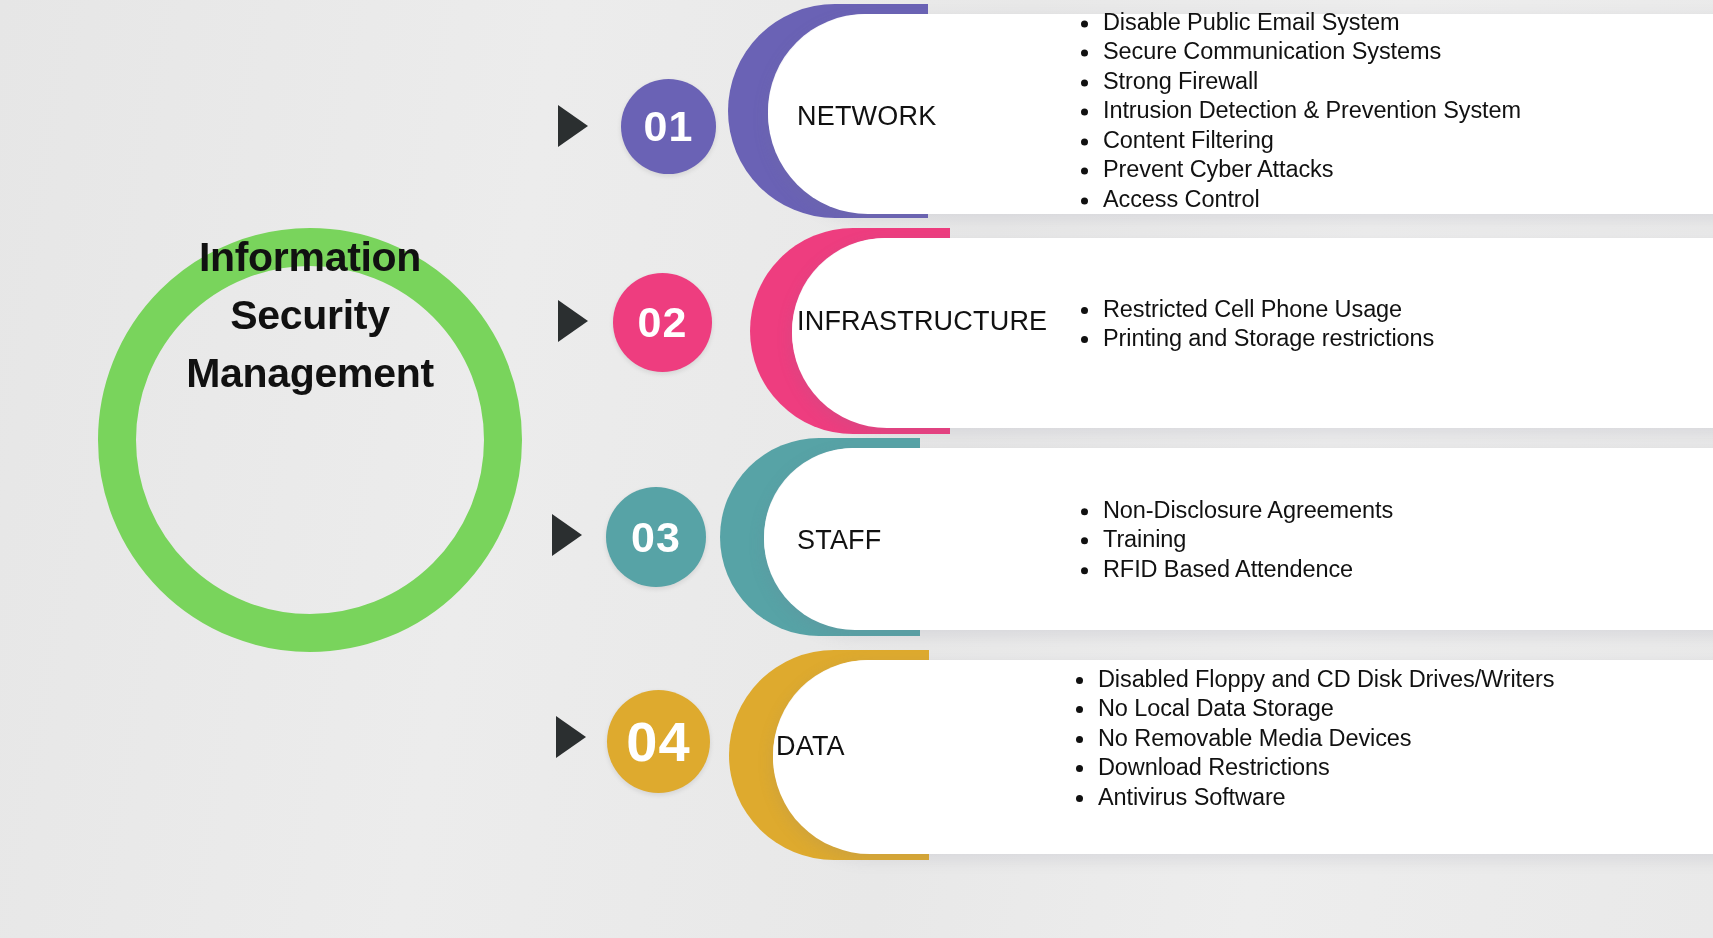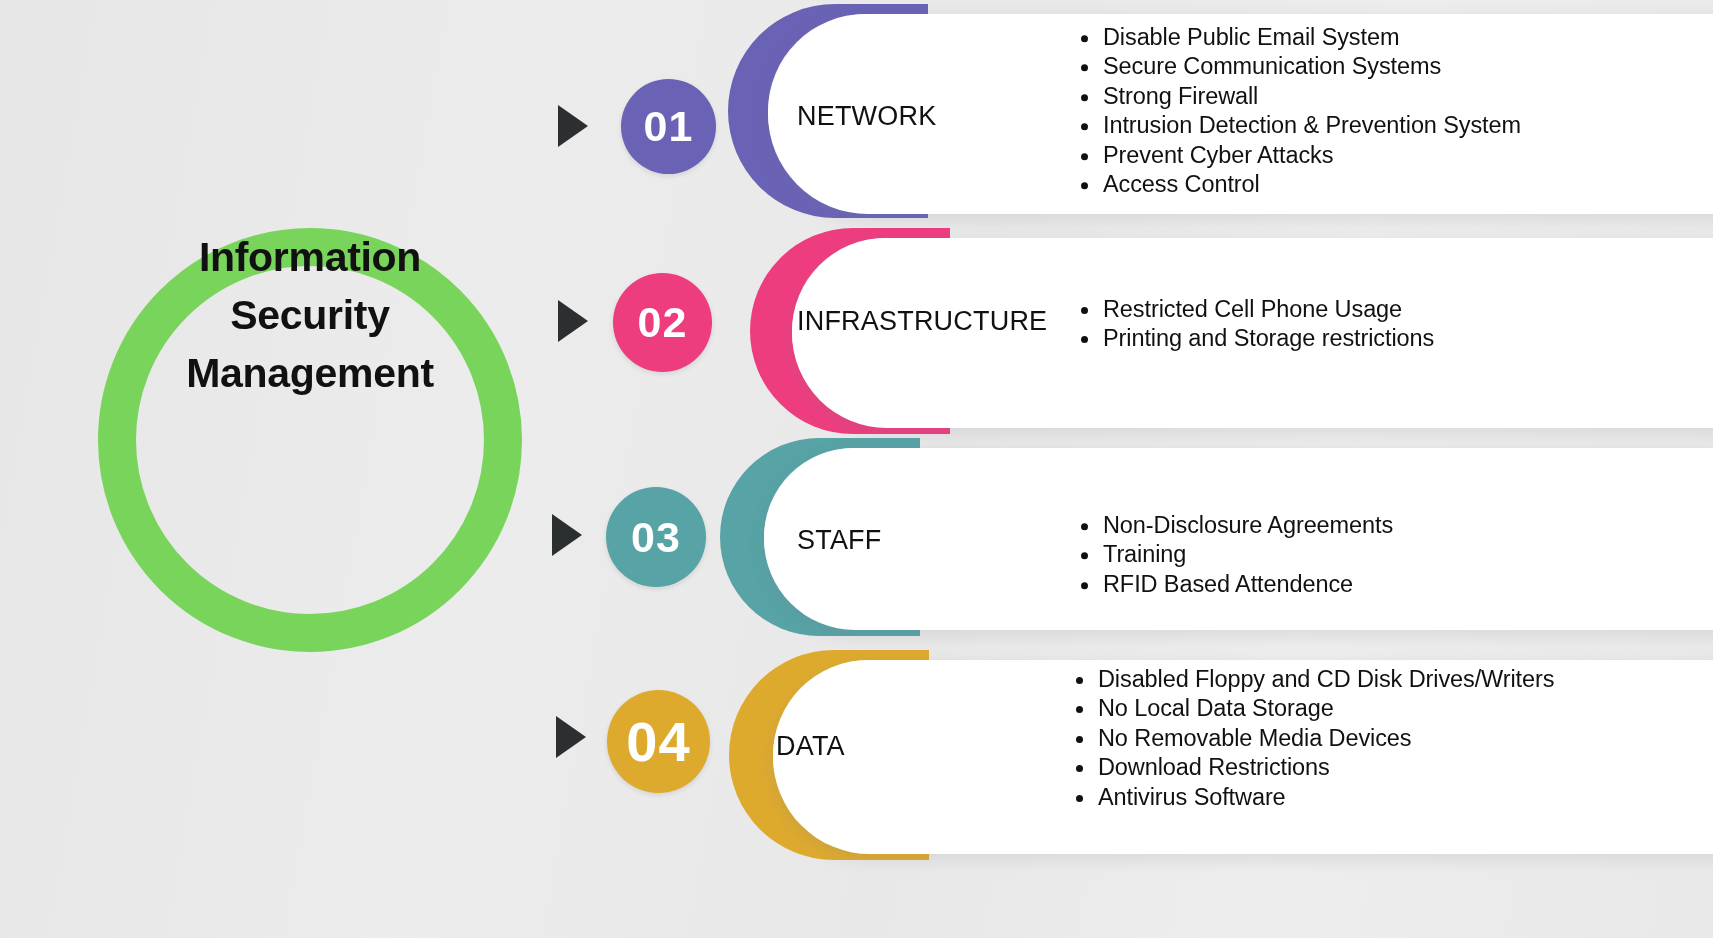--- a/index.html
+++ b/index.html
@@ -174,21 +174,21 @@
   .r3 .card { left: 764px; top: 448px; width: 1010px; height: 182px; }
   .r4 .card { left: 773px; top: 660px; width: 1000px; height: 194px; }
 
   .r1 .card-title { left: 797px; top: 116px; }
   .r2 .card-title { left: 797px; top: 321px; }
   .r3 .card-title { left: 797px; top: 540px; }
   .r4 .card-title { left: 776px; top: 746px; }
 
   .r1 .bullets { left: 1073px; top: 111px; }
   .r2 .bullets { left: 1073px; top: 324px; }
-  .r3 .bullets { left: 1073px; top: 540px; margin-top: 15px; }
+  .r3 .bullets { left: 1073px; top: 540px; }
   .r4 .bullets { left: 1068px; top: 738px; }
 </style>
 </head>
 <body>
 
 <div id="stage">
 
   <div class="hub">
     <div class="hub-ring" style="border-color: rgb(121, 212, 92);"></div>
     <div class="hub-label">
@@ -204,20 +204,21 @@
     <div class="card-arc" style="background: rgb(106, 98, 181);">
       <div class="card-arc-inner"></div>
     </div>
     <div class="card"></div>
     <div class="card-title">NETWORK</div>
     <ul class="bullets">
       <li>Disable Public Email System</li>
       <li>Secure Communication Systems</li>
       <li>Strong Firewall</li>
       <li>Intrusion Detection &amp;  Prevention System</li>
+      <li>Content Filtering</li>
       <li>Prevent Cyber Attacks</li>
       <li>Access Control</li>
     </ul>
   </div>
 
   <div class="row r2">
     <div class="arrow-marker" style="border-left-color: rgb(43, 47, 48);"></div>
     <div class="num-badge" style="background: rgb(238, 61, 127);">02</div>
     <div class="card-arc" style="background: rgb(238, 61, 127);">
       <div class="card-arc-inner"></div>

